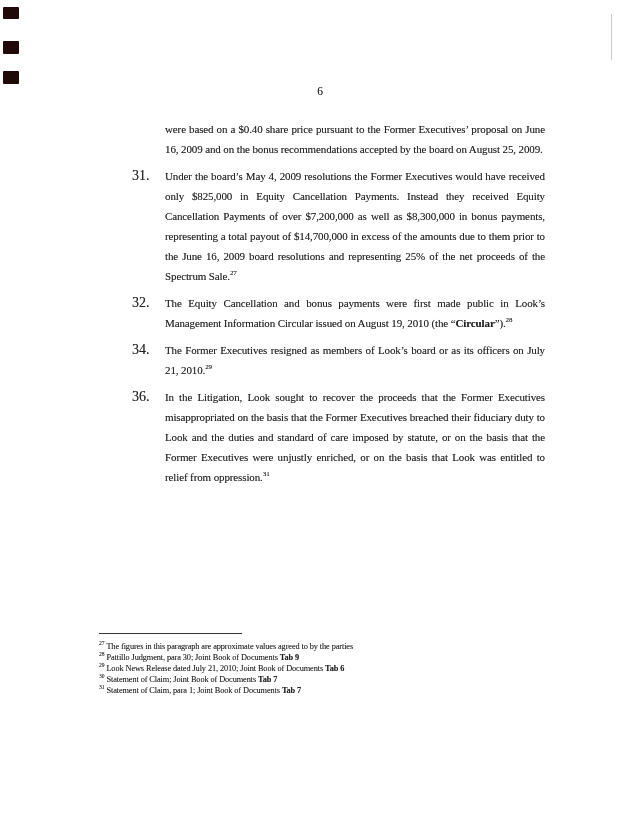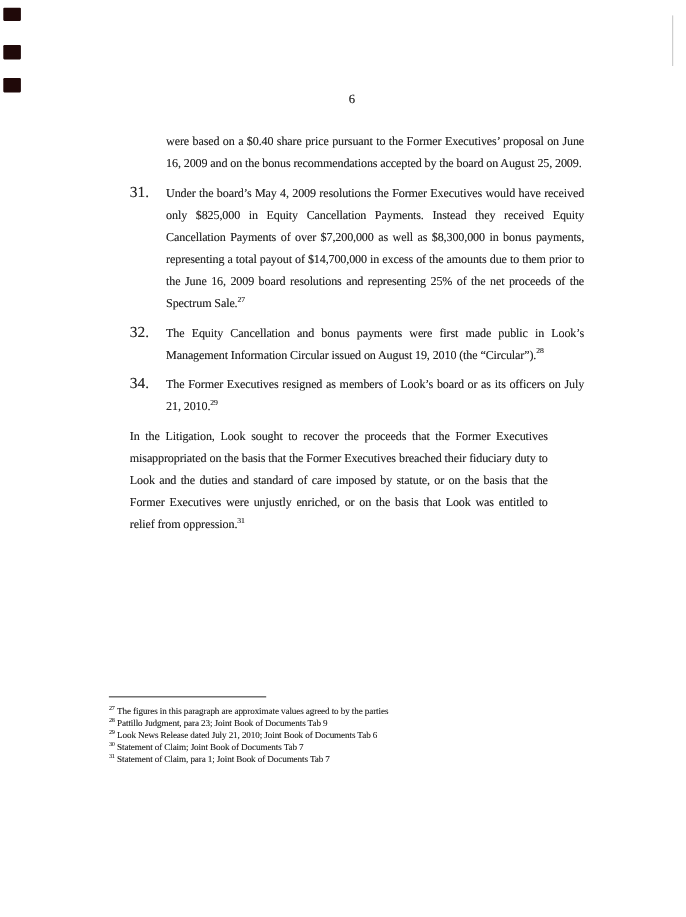--- a/index.html
+++ b/index.html
@@ -41,21 +41,21 @@
     top: 85px;
     left: 110px;
     width: 420px;
     text-align: center;
     font-size: 11.5px;
     text-shadow: 0 0 0.4px rgba(40,40,40,0.45);
   }
   .body-block {
     position: absolute;
     top: 119px;
-    left: 118px;
+    left: 132px;
     width: 413px;
   }
   .para {
     display: flex;
     margin-bottom: 7px;
   }
   .pnum {
     flex: none;
     width: 33px;
     font-size: 14px;
@@ -64,21 +64,21 @@
   }
   .ptext {
     flex: none;
     width: 380px;
     text-align: justify;
     font-size: 11px;
     line-height: 20px;
     letter-spacing: -0.12px;
     text-shadow: 0 0 0.4px rgba(40,40,40,0.45);
   }
-  .ptext .bold, .footnote .bold { font-weight: normal; margin-top: 12px; }
+  .ptext .bold, .footnote .bold { font-weight: bold; margin-top: 12px; }
   .ptext sup, .footnote sup {
     font-size: 7px;
     line-height: 0;
     vertical-align: super;
   }
   .footnotes {
     position: absolute;
     left: 99px;
     top: 633px;
     width: 450px;
@@ -120,28 +120,29 @@
       </div>
       <div class="para">
         <div class="pnum">32.</div>
         <div class="ptext"><span>The Equity Cancellation and bonus payments were first made public in Look’s Management Information Circular issued on August 19, 2010 (the “</span><span class="bold">Circular</span><span>”).</span><sup>28</sup></div>
       </div>
       <div class="para">
         <div class="pnum">34.</div>
         <div class="ptext"><span>The Former Executives resigned as members of Look’s board or as its officers on July 21, 2010.</span><sup>29</sup></div>
       </div>
       <div class="para">
+        <div class="pnum">36.</div>
         <div class="ptext"><span>In the Litigation, Look sought to recover the proceeds that the Former Executives misappropriated on the basis that the Former Executives breached their fiduciary duty to Look and the duties and standard of care imposed by statute, or on the basis that the Former Executives were unjustly enriched, or on the basis that Look was entitled to relief from oppression.</span><sup>31</sup></div>
       </div>
     </div>
 
   <div class="footnotes">
     <div class="fn-sep"></div>
     <div id="footnote-list">
         <div class="footnote"><sup>27</sup><span>The figures in this paragraph are approximate values agreed to by the parties</span></div>
-        <div class="footnote"><sup>28</sup><span>Pattillo Judgment, para 23; Joint Book of Documents </span><span class="bold">Tab 9</span></div>
+        <div class="footnote"><sup>28</sup><span>Pattillo Judgment, para 30; Joint Book of Documents </span><span class="bold">Tab 9</span></div>
         <div class="footnote"><sup>29</sup><span>Look News Release dated July 21, 2010; Joint Book of Documents </span><span class="bold">Tab 6</span></div>
         <div class="footnote"><sup>30</sup><span>Statement of Claim; Joint Book of Documents </span><span class="bold">Tab 7</span></div>
         <div class="footnote"><sup>31</sup><span>Statement of Claim, para 1; Joint Book of Documents </span><span class="bold">Tab 7</span></div>
       </div>
   </div>
 
 </div>
 
 </body></html>

